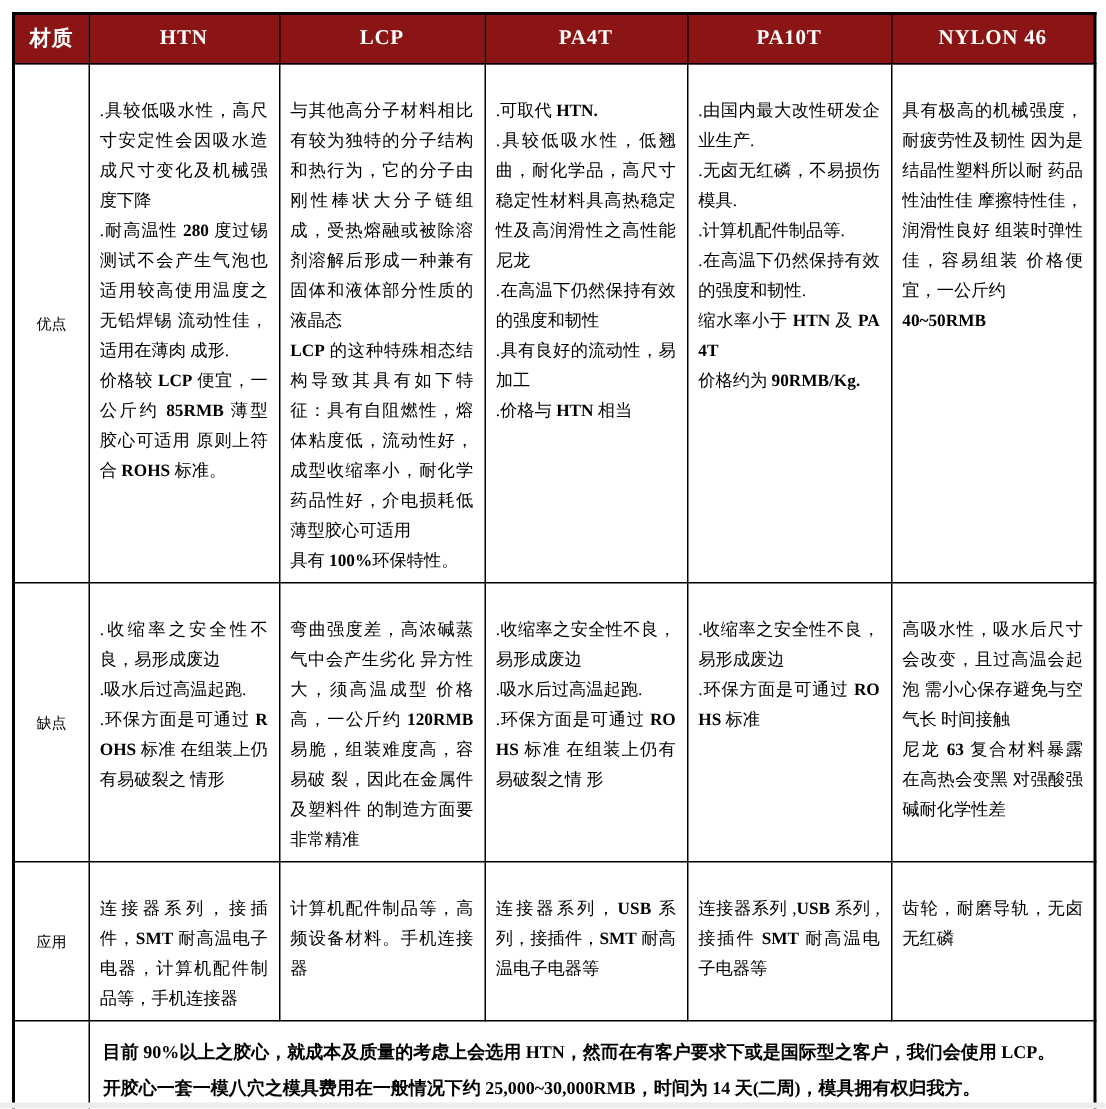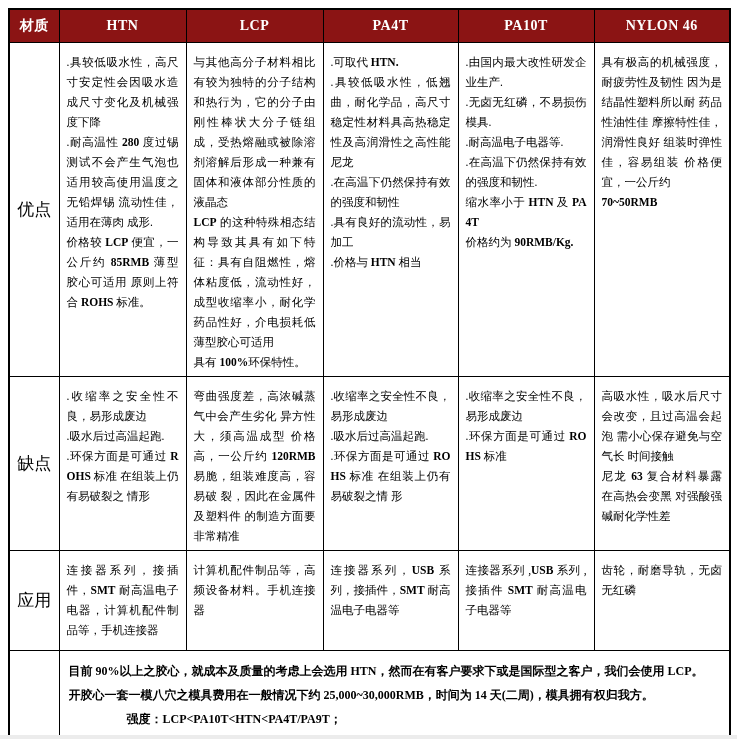--- a/index.html
+++ b/index.html
@@ -20,25 +20,25 @@
     font-weight:bold;font-size:14px;height:30px;
     text-align:center;vertical-align:middle;
     border-bottom:3px solid #000;
     letter-spacing:0.5px;
   }
   tbody tr:nth-child(1){height:302px;}
   tbody tr:nth-child(2){height:170px;}
   tbody tr:nth-child(3){height:100px;}
   tbody tr:nth-child(4){height:121px;}
   th.rowlabel{
-    background:#fff;font-weight:normal;font-size:17px;
+    background:#fff;font-weight:normal;font-size:10px;
     text-align:center;vertical-align:middle;
   }
   td.cell{
-    vertical-align:top;padding:9px 7px 4px 7px;
+    vertical-align:top;padding:21px 7px 4px 7px;
     font-size:11.5px;line-height:20px;text-align:justify;
     word-break:break-all;
   }
   td.cell p{margin:0;}
   td.cell b,.footer-cell b{font-weight:bold;}
   td.footer-cell{
     vertical-align:top;padding:8px 10px 4px 9px;
     font-size:12px;line-height:24px;font-weight:bold;
   }
   .footer-line{white-space:nowrap;overflow:hidden;}
@@ -87,28 +87,28 @@
           <td class="cell">
             <p>.可取代 <b>HTN.</b></p>
             <p>.具较低吸水性，低翘曲，耐化学品，高尺寸稳定性材料具高热稳定性及高润滑性之高性能尼龙</p>
             <p>.在高温下仍然保持有效的强度和韧性</p>
             <p>.具有良好的流动性，易加工</p>
             <p>.价格与 <b>HTN</b> 相当</p>
           </td>
           <td class="cell">
             <p>.由国内最大改性研发企业生产.</p>
             <p>.无卤无红磷，不易损伤模具.</p>
-            <p>.耐高温电子电器等.</p>
+            <p>.计算机配件制品等.</p>
             <p>.在高温下仍然保持有效的强度和韧性.</p>
             <p>缩水率小于 <b>HTN</b> 及 <b>PA4T</b></p>
             <p>价格约为 <b>90RMB/Kg.</b></p>
           </td>
           <td class="cell">
             <p>具有极高的机械强度，耐疲劳性及韧性 因为是结晶性塑料所以耐 药品性油性佳 摩擦特性佳，润滑性良好 组装时弹性佳，容易组装 价格便宜，一公斤约</p>
-            <p><b>70~50RMB</b></p>
+            <p><b>40~50RMB</b></p>
           </td>
         </tr>
         <tr>
           <th class="rowlabel">缺点</th>
           <td class="cell">
             <p>.收缩率之安全性不良，易形成废边</p>
             <p>.吸水后过高温起跑.</p>
             <p>.环保方面是可通过 <b>ROHS</b> 标准 在组装上仍有易破裂之 情形</p>
           </td>
           <td class="cell">

